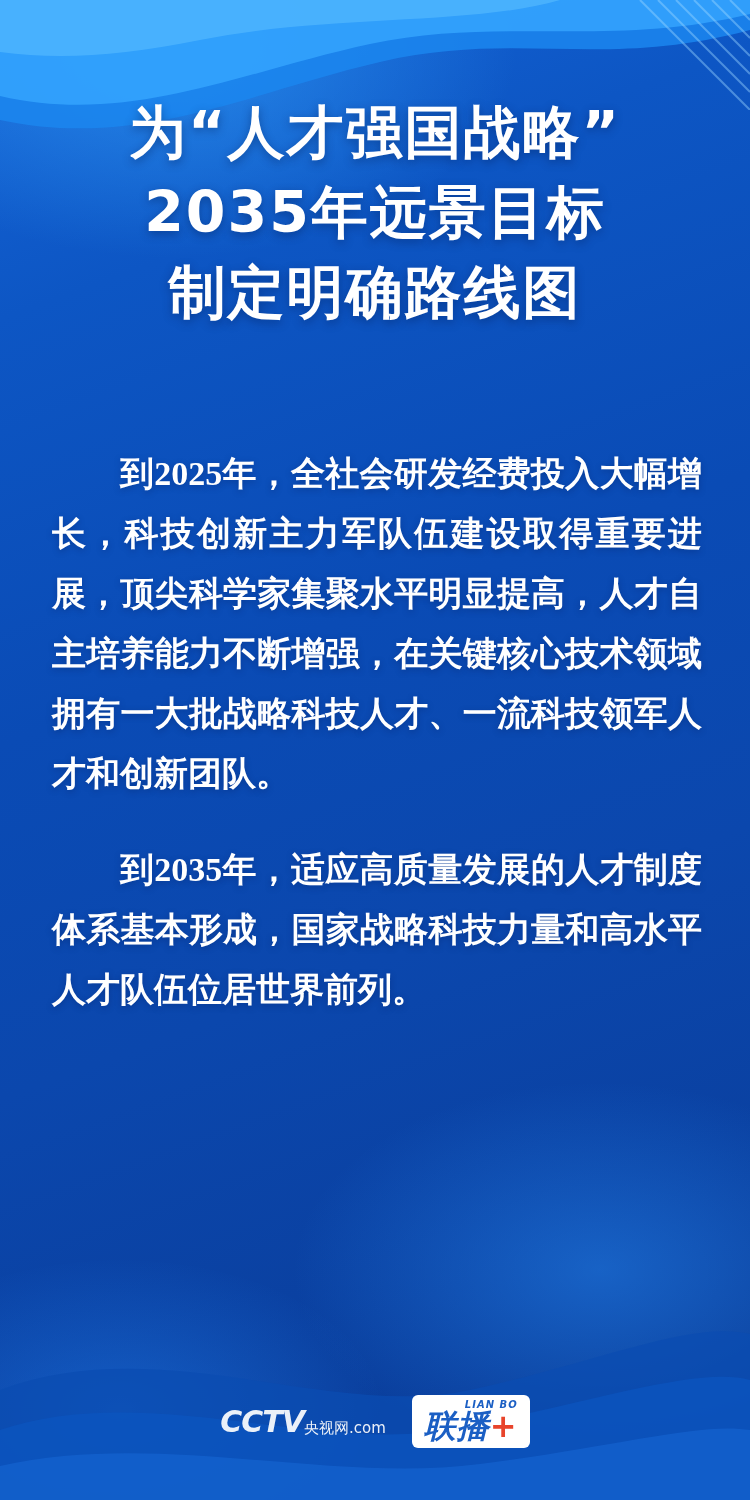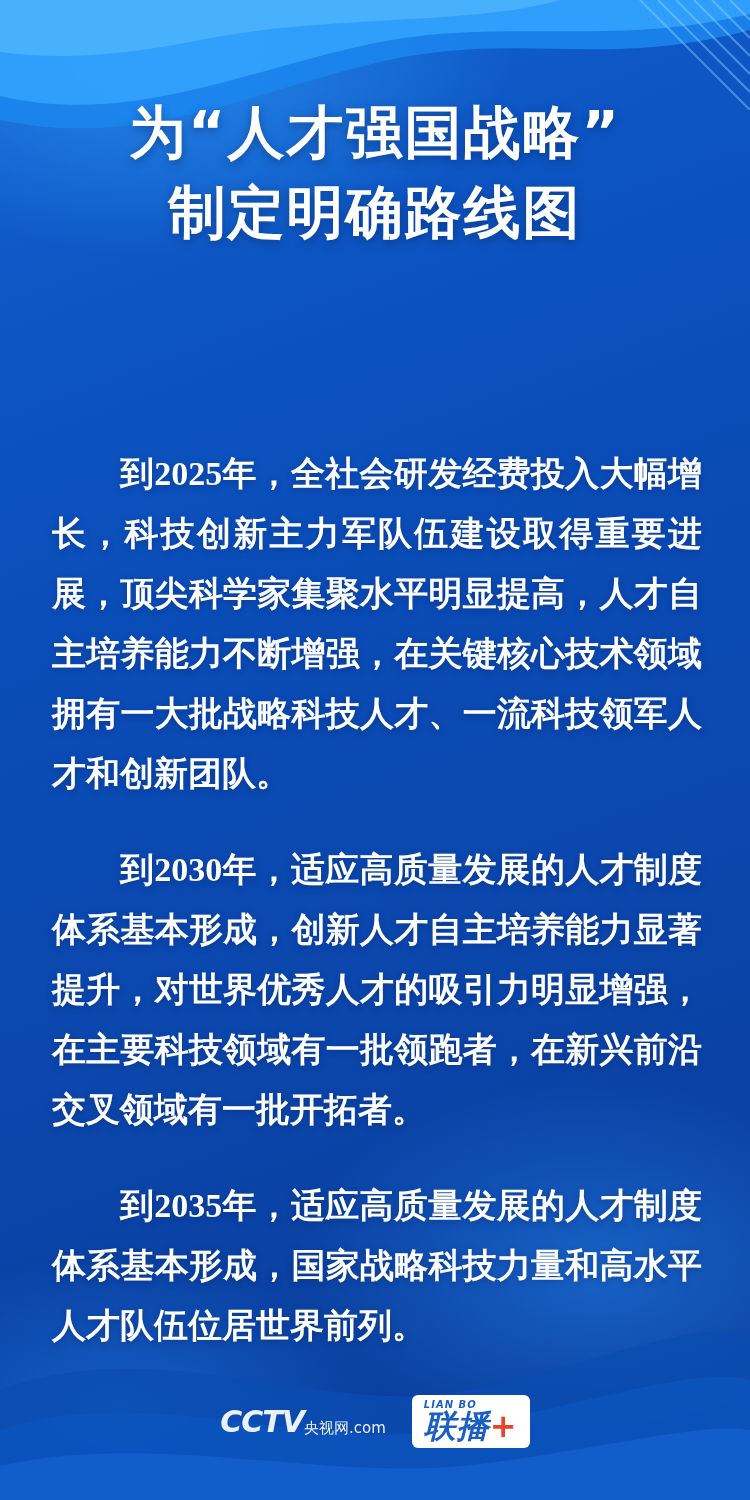--- a/index.html
+++ b/index.html
@@ -150,21 +150,21 @@
     justify-content: flex-end;
     line-height: 15px;
     padding-bottom: 2px;
   }
   .lianbo {
     background: #ffffff;
     border-radius: 6px;
     padding: 5px 12px 6px 12px;
     display: flex;
     flex-direction: column;
-    align-items: flex-start;
+    align-items: flex-end;
     line-height: 1;
   }
   .lianbo-top {
     font-family: "DejaVu Sans", "Liberation Sans", sans-serif;
     font-size: 10px;
     font-weight: bold;
     font-style: italic;
     color: #1b5fc4;
     letter-spacing: 1px;
   }
@@ -215,26 +215,26 @@
       <path d="M0,120 C160,60 330,150 470,120 C600,92 690,50 750,64 L750,230 L0,230 Z" fill="#0b4cb2" opacity="0.75"></path>
       <path d="M0,160 C150,110 320,186 460,158 C600,130 700,96 750,110 L750,230 L0,230 Z" fill="#0c55c0" opacity="0.7"></path>
       <path d="M0,196 C160,160 330,214 480,194 C620,176 700,152 750,160 L750,230 L0,230 Z" fill="#1768d6" opacity="0.55"></path>
     </svg>
   </div>
 
   <div class="content">
 
     <div class="title-block">
       <div class="title-line">为“人才强国战略”</div>
+      <div class="title-line">2035年远景目标</div>
       <div class="title-line">制定明确路线图</div>
     </div>
 
     <div class="body-block">
       <p class="para">到2025年，全社会研发经费投入大幅增长，科技创新主力军队伍建设取得重要进展，顶尖科学家集聚水平明显提高，人才自主培养能力不断增强，在关键核心技术领域拥有一大批战略科技人才、一流科技领军人才和创新团队。</p>
-      <p class="para">到2030年，适应高质量发展的人才制度体系基本形成，创新人才自主培养能力显著提升，对世界优秀人才的吸引力明显增强，在主要科技领域有一批领跑者，在新兴前沿交叉领域有一批开拓者。</p>
       <p class="para">到2035年，适应高质量发展的人才制度体系基本形成，国家战略科技力量和高水平人才队伍位居世界前列。</p>
     </div>
 
     <div class="footer">
       <div class="cctv-logo">
         <span class="cctv-main">CCTV</span>
         <span class="cctv-stack">
           <span class="cctv-cn">央视网</span>
           <span class="cctv-com">.com</span>
         </span>

